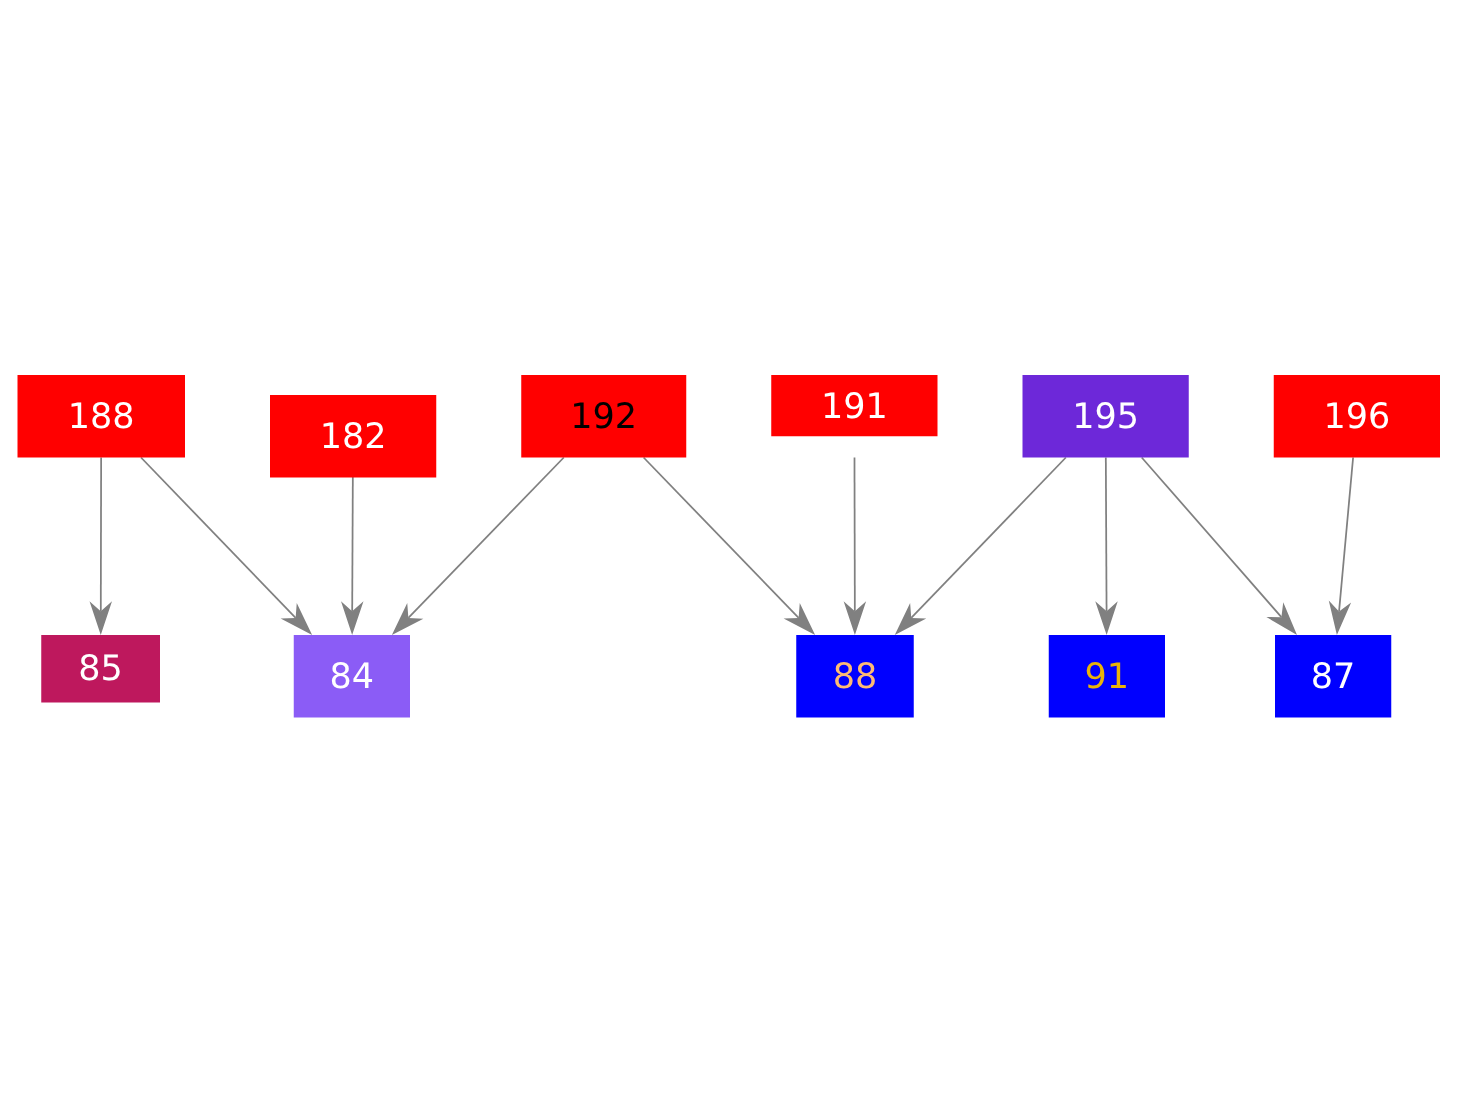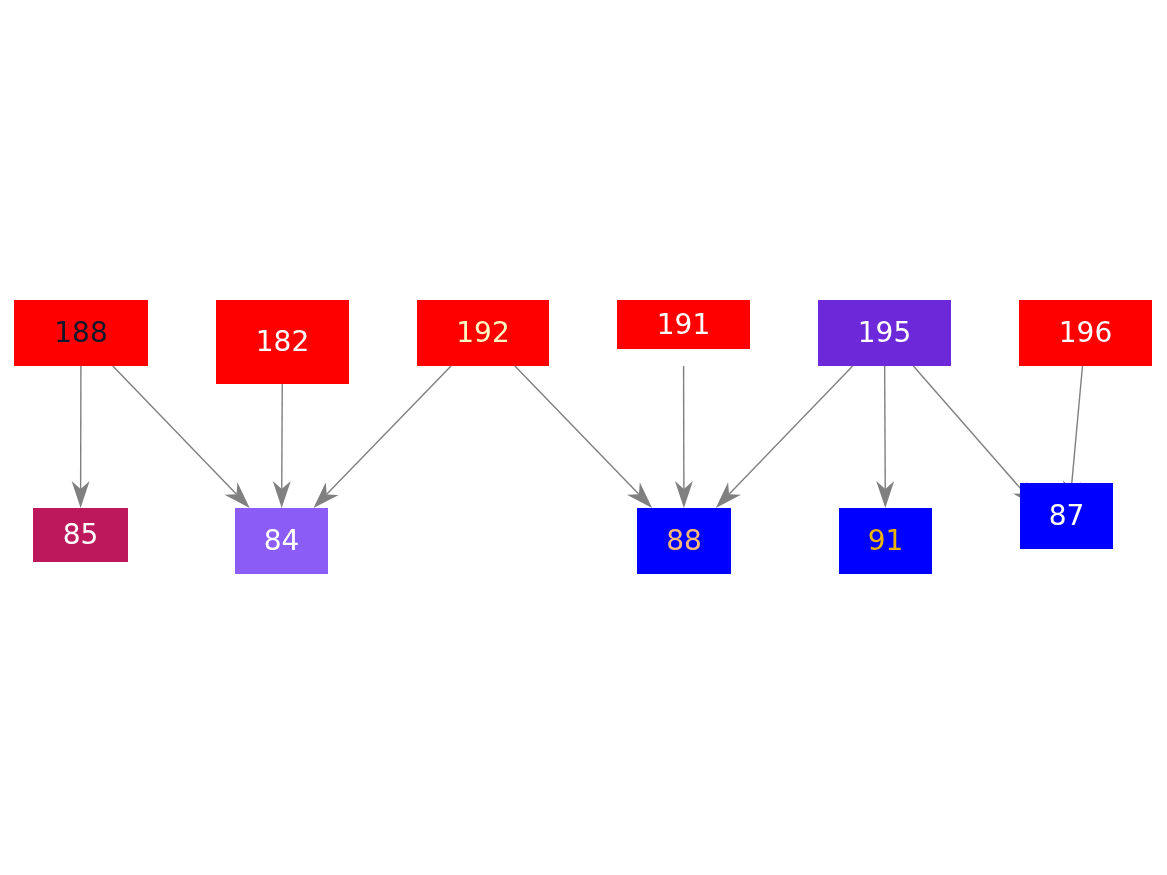--- a/index.html
+++ b/index.html
@@ -49,27 +49,27 @@
       <polygon points="715.8,508.0 728.1,482.3 729.0,494.3 741.0,494.8" fill="#808080"></polygon>
       <line x1="884.6586538461538" y1="366" x2="885.2500010556649" y2="489.0002195782941" stroke="#808080" stroke-width="1.4"></line>
       <polygon points="885.3,508.0 876.2,481.0 885.3,489.0 894.2,481.0" fill="#808080"></polygon>
       <line x1="913.375" y1="366" x2="1025.1134124504981" y2="493.7010428005693" stroke="#808080" stroke-width="1.4"></line>
       <polygon points="1037.6,508.0 1013.1,493.6 1025.1,493.7 1026.6,481.8" fill="#808080"></polygon>
       <line x1="1082.485576923077" y1="366" x2="1071.2428040706855" y2="489.07877648933874" stroke="#808080" stroke-width="1.4"></line>
       <polygon points="1069.5,508.0 1063.0,480.3 1071.2,489.1 1080.9,481.9" fill="#808080"></polygon>
     </svg>
   <div id="node-layer">
       <div class="node" style="left: 14px; top: 300px; width: 134px; height: 66px; background: rgb(255, 0, 0);">
-        <span style="color: #0f172a;">188</span>
+        <span style="color: #ffffff;">188</span>
       </div>
-      <div class="node" style="left: 216px; top: 300px; width: 133px; height: 84px; background: rgb(255, 0, 0);">
+      <div class="node" style="left: 216px; top: 316px; width: 133px; height: 66px; background: rgb(255, 0, 0);">
         <span style="color: rgb(255, 255, 255);">182</span>
       </div>
       <div class="node" style="left: 417px; top: 300px; width: 132px; height: 66px; background: rgb(255, 0, 0);">
-        <span style="color: #fef9c3;">192</span>
+        <span style="color: #000000;">192</span>
       </div>
       <div class="node" style="left: 617px; top: 300px; width: 133px; height: 49px; background: rgb(255, 0, 0);">
         <span style="color: rgb(255, 255, 255);">191</span>
       </div>
       <div class="node" style="left: 818px; top: 300px; width: 133px; height: 66px; background: #6d28d9;">
         <span style="color: rgb(255, 255, 255);">195</span>
       </div>
       <div class="node" style="left: 1019px; top: 300px; width: 133px; height: 66px; background: rgb(255, 0, 0); align-items: center;">
         <span style="color: rgb(255, 255, 255);">196</span>
       </div>
@@ -78,17 +78,17 @@
       </div>
       <div class="node" style="left: 235px; top: 508px; width: 93px; height: 66px; background: #8b5cf6;">
         <span style="color: rgb(255, 255, 255);">84</span>
       </div>
       <div class="node" style="left: 637px; top: 508px; width: 94px; height: 66px; background: rgb(0, 0, 255);">
         <span style="color: #fdba74;">88</span>
       </div>
       <div class="node" style="left: 839px; top: 508px; width: 93px; height: 66px; background: rgb(0, 0, 255);">
         <span style="color: #eab308;">91</span>
       </div>
-      <div class="node" style="left: 1020px; top: 483px; width: 93px; height: 66px; background: rgb(0, 0, 255);">
+      <div class="node" style="left: 1020px; top: 508px; width: 93px; height: 66px; background: rgb(0, 0, 255);">
         <span style="color: rgb(255, 255, 255);">87</span>
       </div>
     </div>
 </div>
 
 </body></html>

